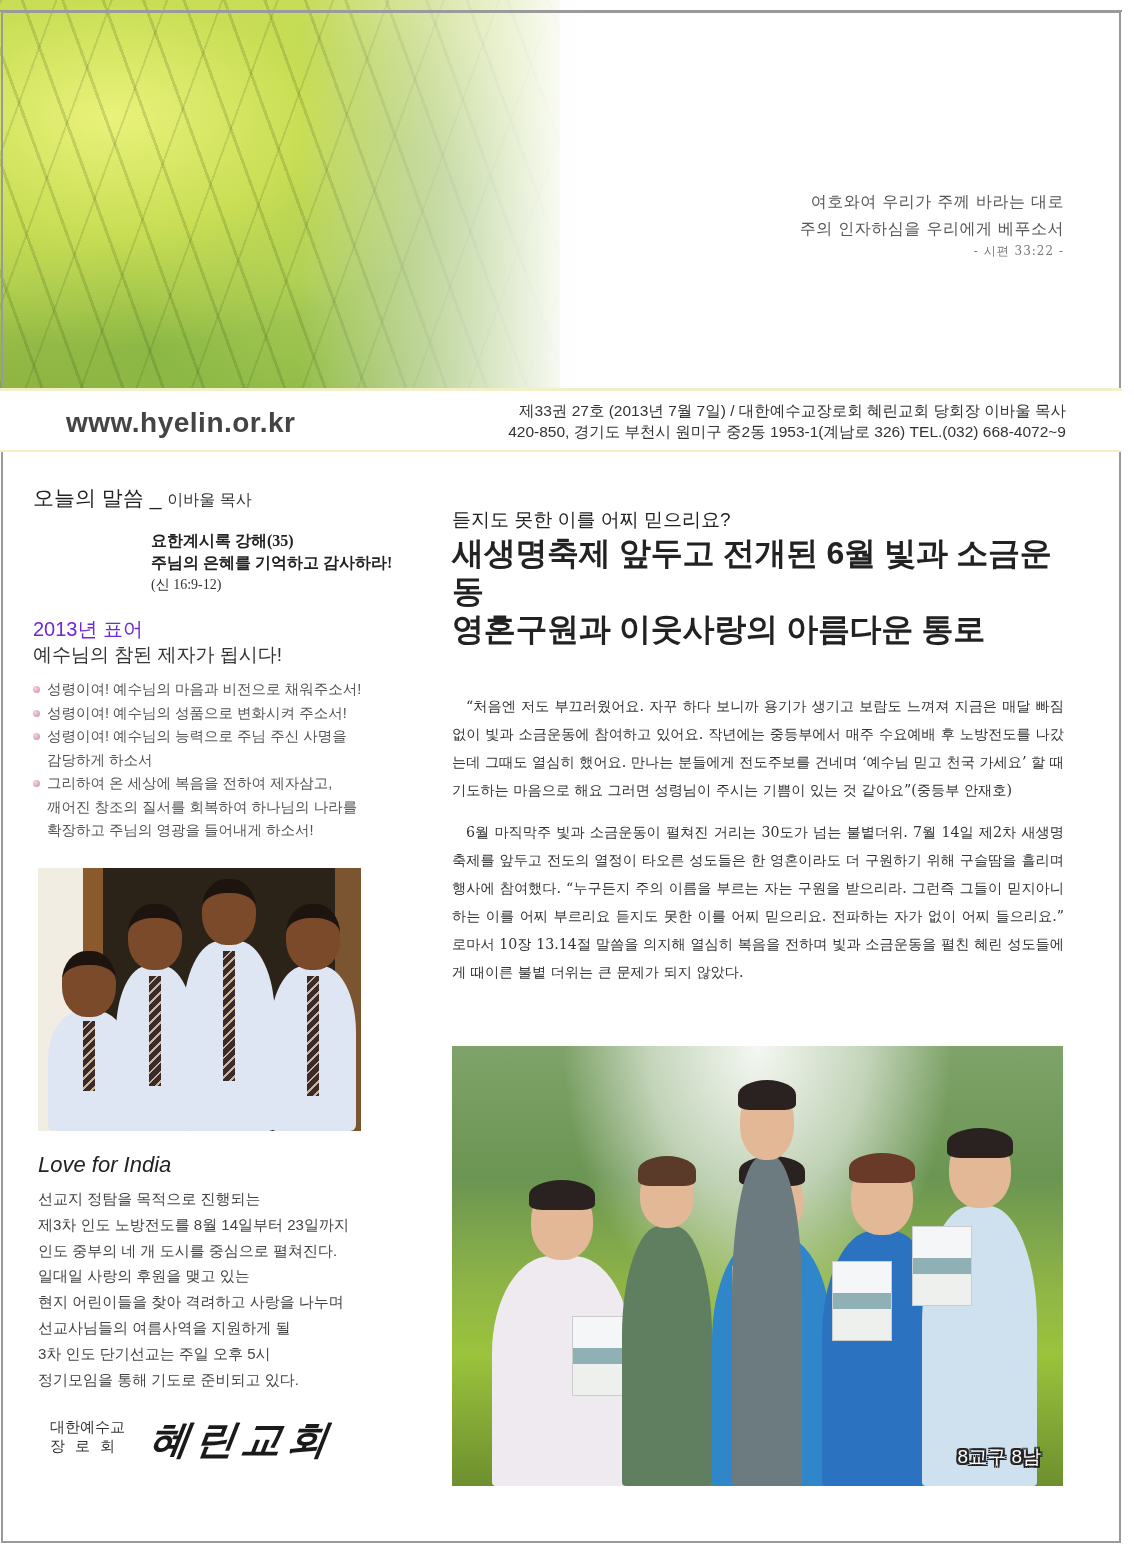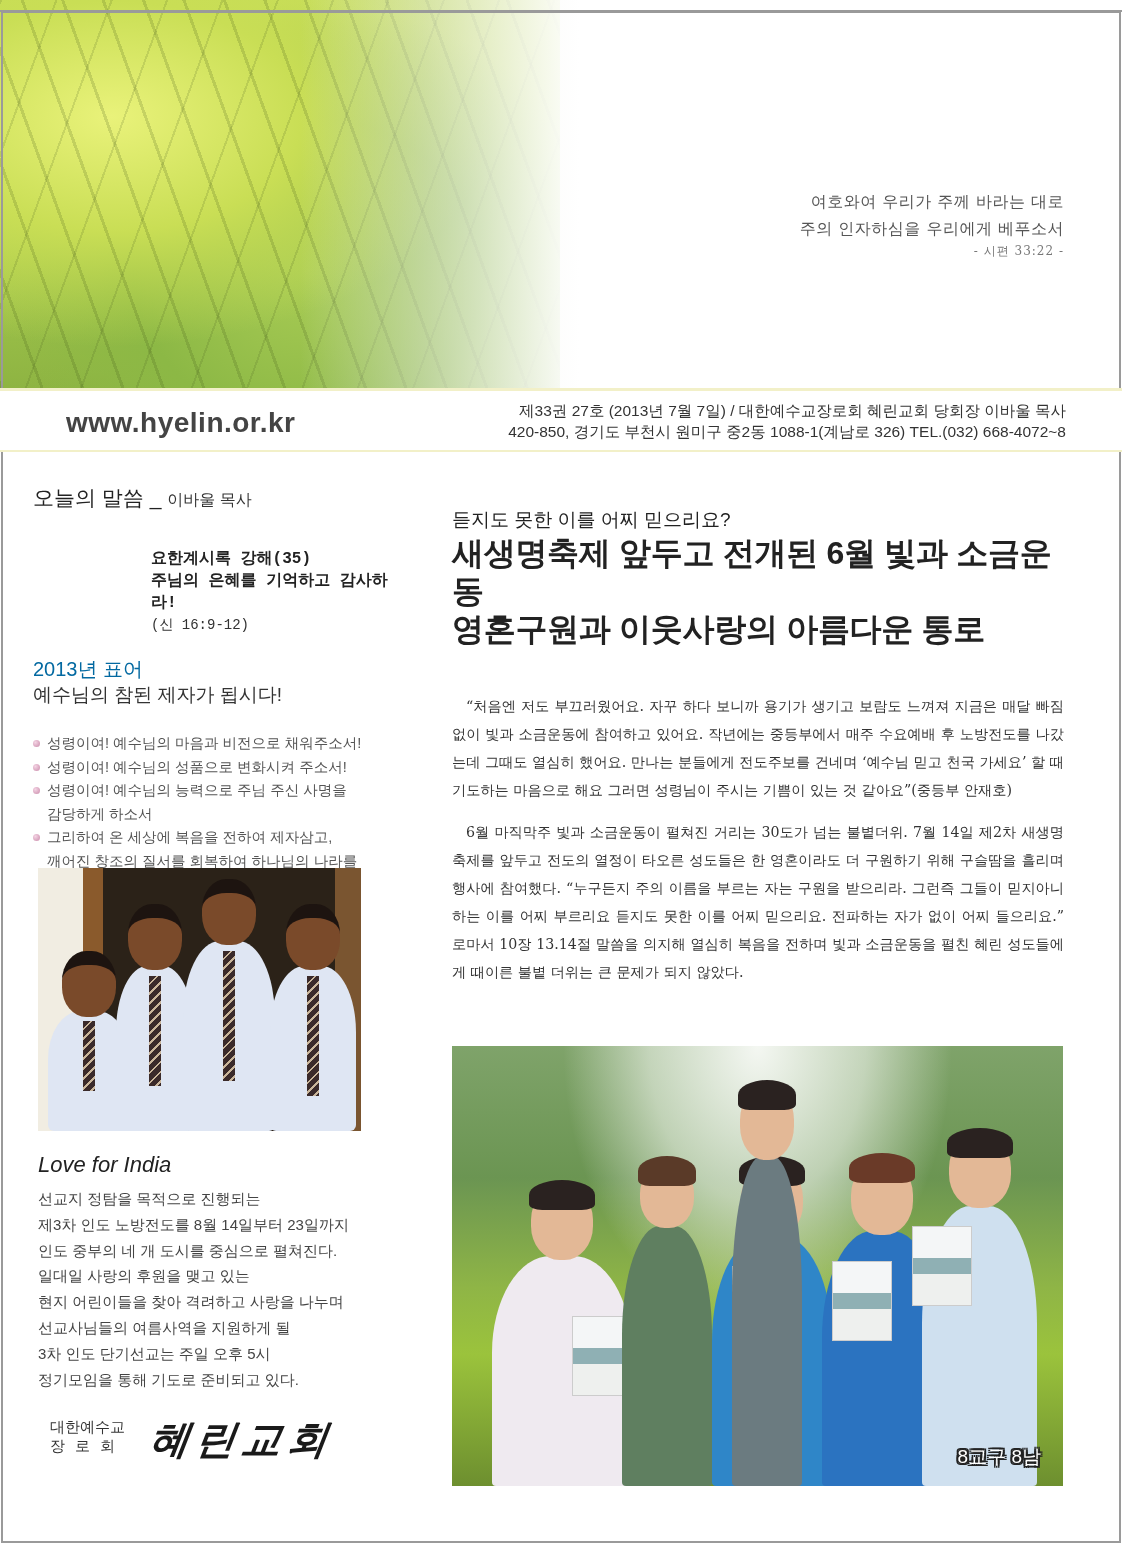--- a/index.html
+++ b/index.html
@@ -22,26 +22,26 @@
   .verse .ref { font-size:12px; line-height:18px; color:#777; letter-spacing:1px; }
 
   .band { position:absolute; left:0; top:388px; width:1122px; height:64px; background:#fff;
     border-top:3px solid #f2f0c8; border-bottom:2px solid #f2f0c8; box-sizing:border-box; }
   .url { position:absolute; left:66px; top:16px; font-family:"Liberation Sans", sans-serif; font-weight:bold; font-size:28px; color:#444; letter-spacing:0.5px; }
   .issue { position:absolute; right:56px; top:9px; text-align:right; font-family:"Liberation Sans", sans-serif; font-size:15.5px; line-height:21px; color:#333; }
 
   .left { position:absolute; left:33px; top:484px; width:380px; }
   .sec-title { font-family:"Liberation Sans", sans-serif; font-size:21px; color:#222; }
   .sec-title .by { font-size:16px; color:#333; }
-  .sermon { margin-left:118px; margin-top:36px; font-family:Liberation Mono, monospace; }
+  .sermon { margin-left:118px; margin-top:18px; font-family:Liberation Serif, serif; }
   .sermon .t1, .sermon .t2 { font-size:16px; font-weight:bold; color:#222; line-height:22px; }
   .sermon .ref { font-size:14px; color:#333; line-height:22px; }
-  .motto-title { margin-top:20px; font-family:"Liberation Sans", sans-serif; font-size:20px; color:#0369a1; line-height:26px; }
+  .motto-title { margin-top:20px; font-family:"Liberation Sans", sans-serif; font-size:20px; color:#6d28d9; line-height:26px; }
   .motto-sub { font-family:"Liberation Sans", sans-serif; font-size:19px; color:#333; line-height:26px; }
-  ul.prayers { list-style:none; margin:24px 0 0 0; padding:0; }
+  ul.prayers { list-style:none; margin:10px 0 0 0; padding:0; }
   ul.prayers li { position:relative; padding-left:14px; font-family:"Liberation Sans", sans-serif; font-size:14.5px; color:#555; line-height:23.5px; }
   ul.prayers li .dot { position:absolute; left:0; top:8px; width:7px; height:7px; border-radius:50%; background:radial-gradient(circle at 35% 35%, #f4d4e4, #c98aa9); }
   ul.prayers li .l2 { display:block; }
 
   .kids { position:absolute; left:38px; top:868px; width:323px; height:263px; overflow:hidden;
     background:
       linear-gradient(90deg, #f1ede2 0 14%, #8a5a2c 14% 20%, #2b2218 20% 92%, #7a5530 92% 100%); }
   .kid { position:absolute; bottom:0; border-radius:40% 40% 6px 6px; background:#dfe6f3; }
   .kid .head { position:absolute; left:50%; transform:translateX(-50%); top:-62px; width:54px; height:66px; border-radius:45%; background:#7a4a2a; border-top:14px solid #1d1410; box-sizing:border-box; }
   .kid .tie { position:absolute; left:50%; transform:translateX(-50%); top:10px; width:12px; height:110px;
@@ -86,21 +86,21 @@
     <div class="ref">- 시편 33:22 -</div>
   </div>
 </div>
 
 <div class="frame"></div>
 
 <div class="band">
   <div class="url">www.hyelin.or.kr</div>
   <div class="issue">
     <div>제33권 27호 (2013년 7월 7일) / 대한예수교장로회 혜린교회   당회장 이바울 목사</div>
-    <div>420-850, 경기도 부천시 원미구 중2동 1088-1(계남로 326)   TEL.(032) 668-4072~8</div>
+    <div>420-850, 경기도 부천시 원미구 중2동 1953-1(계남로 326)   TEL.(032) 668-4072~9</div>
   </div>
 </div>
 
 <div class="left">
   <div class="sec-title">
     <span>오늘의 말씀 _ </span><span class="by">이바울 목사</span>
   </div>
   <div class="sermon">
     <div class="t1">요한계시록 강해(35)</div>
     <div class="t2">주님의 은혜를 기억하고 감사하라!</div>

